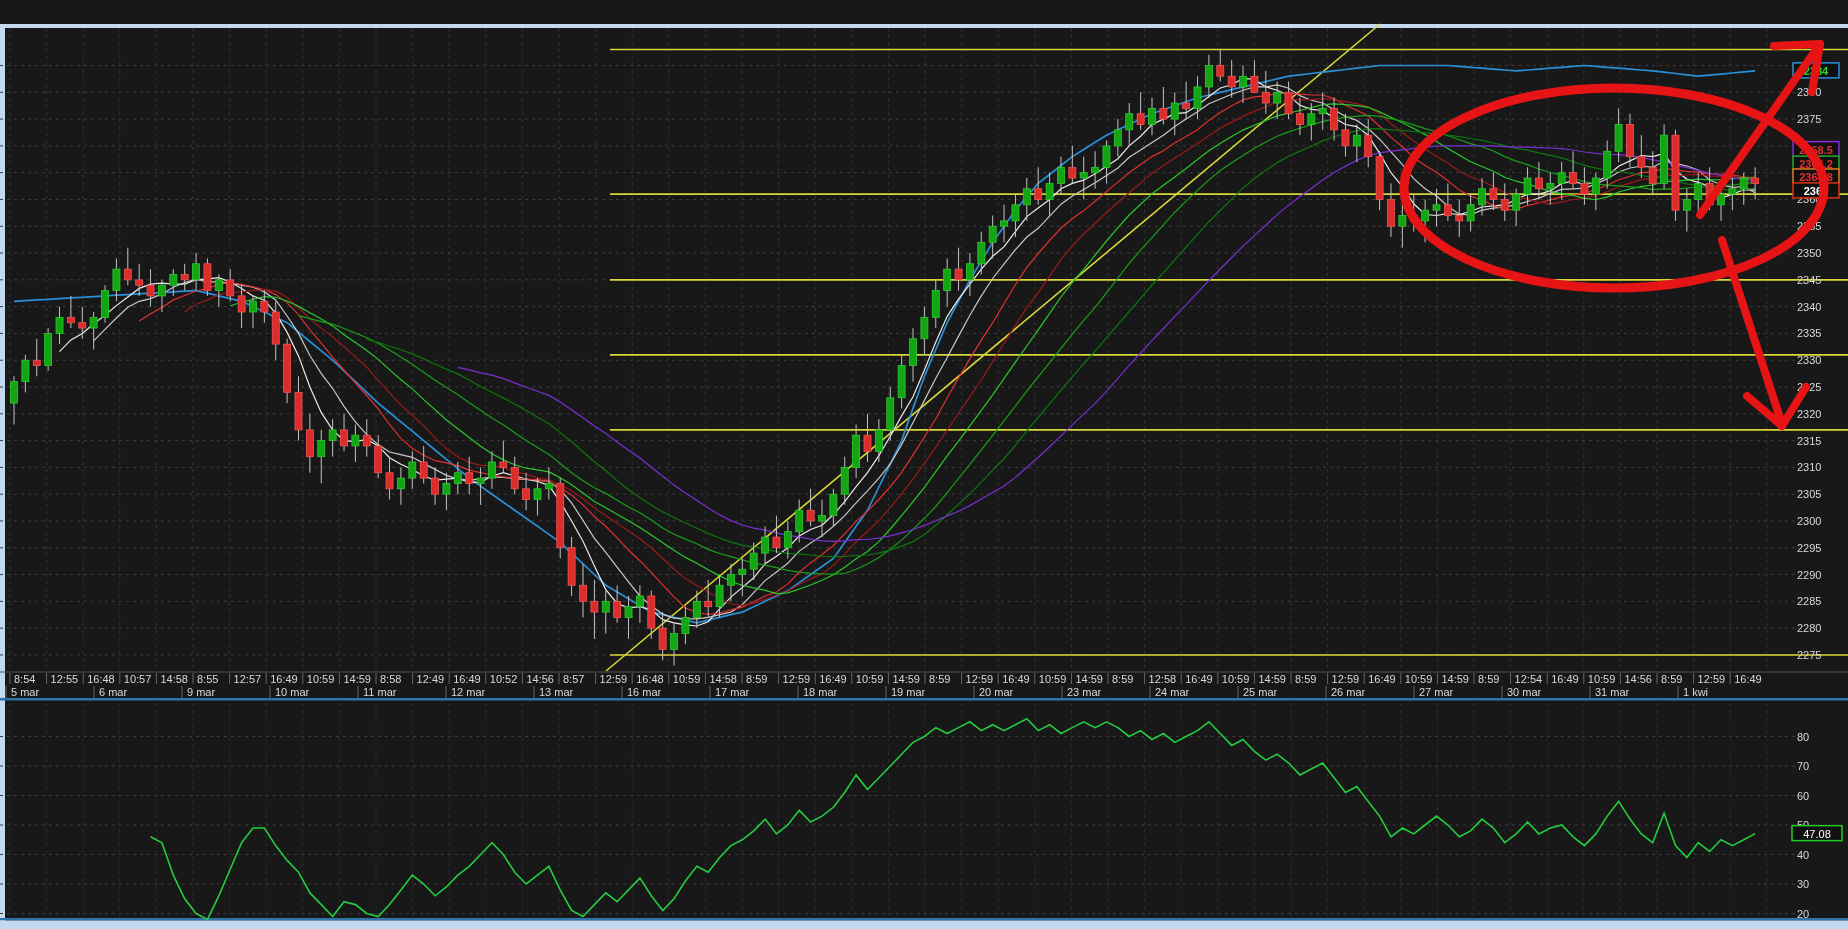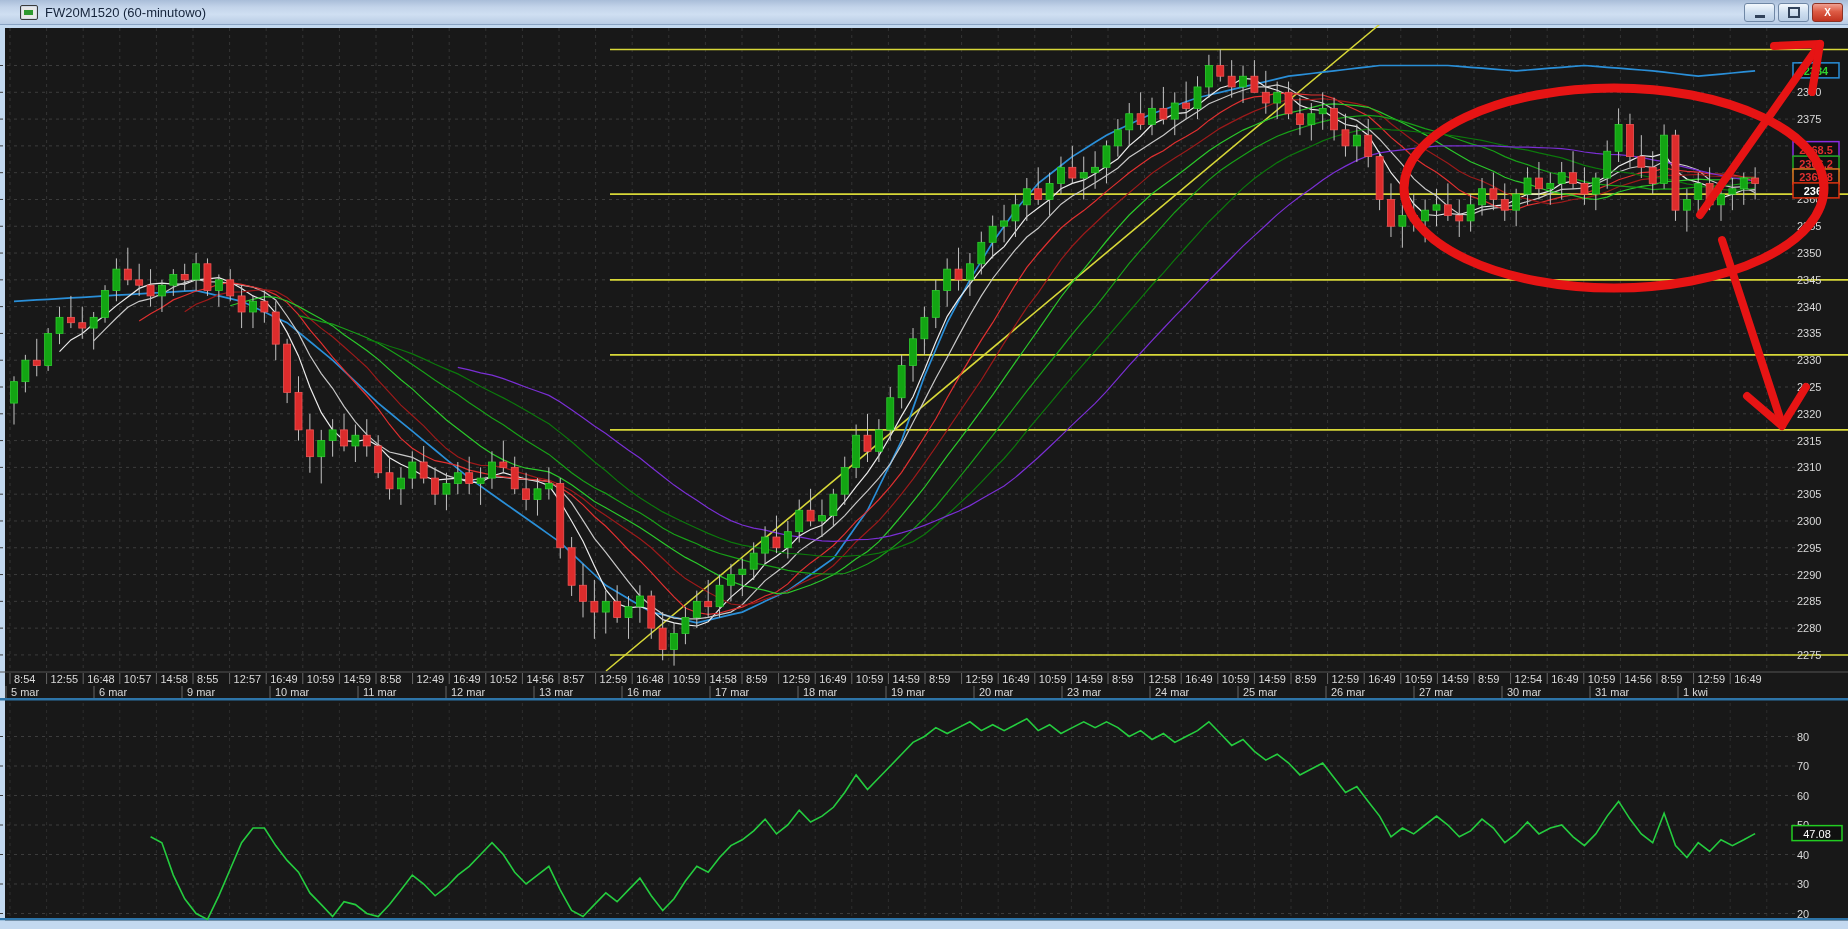--- a/index.html
+++ b/index.html
@@ -690,28 +690,13 @@
           <line x1="1820" y1="44" x2="1774" y2="46" stroke-width="8" fill="none" stroke="#e61414" stroke-linecap="round"></line>
           <line x1="1820" y1="44" x2="1812" y2="92" stroke-width="8" fill="none" stroke="#e61414" stroke-linecap="round"></line>
         </g>
         <g>
           <line x1="1722" y1="240" x2="1780" y2="418" stroke-width="8" fill="none" stroke="#e61414" stroke-linecap="round"></line>
           <line x1="1782" y1="426" x2="1747" y2="396" stroke-width="8" fill="none" stroke="#e61414" stroke-linecap="round"></line>
           <line x1="1782" y1="426" x2="1806" y2="387" stroke-width="8" fill="none" stroke="#e61414" stroke-linecap="round"></line>
         </g>
       </g>
     </svg>
-  <div class="titlebar">
-    <span class="app-icon"></span>
-    <span class="title-text">FW20M1520 (60-minutowo)</span>
-    <div class="controls">
-      <div class="wbtn" title="minimize">
-          <span class="min-glyph"></span>
-        </div>
-      <div class="wbtn" title="restore">
-          <span class="restore-glyph"></span>
-        </div>
-      <div class="wbtn close" title="close">
-          <span>X</span>
-        </div>
-    </div>
-  </div>
 </div>
 
 </body></html>

